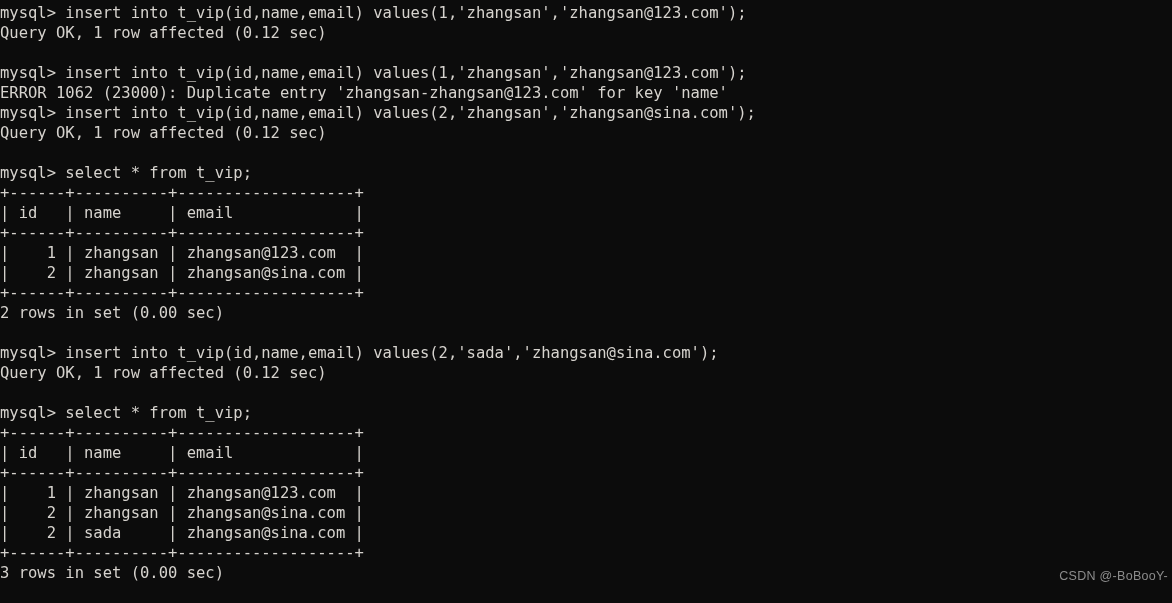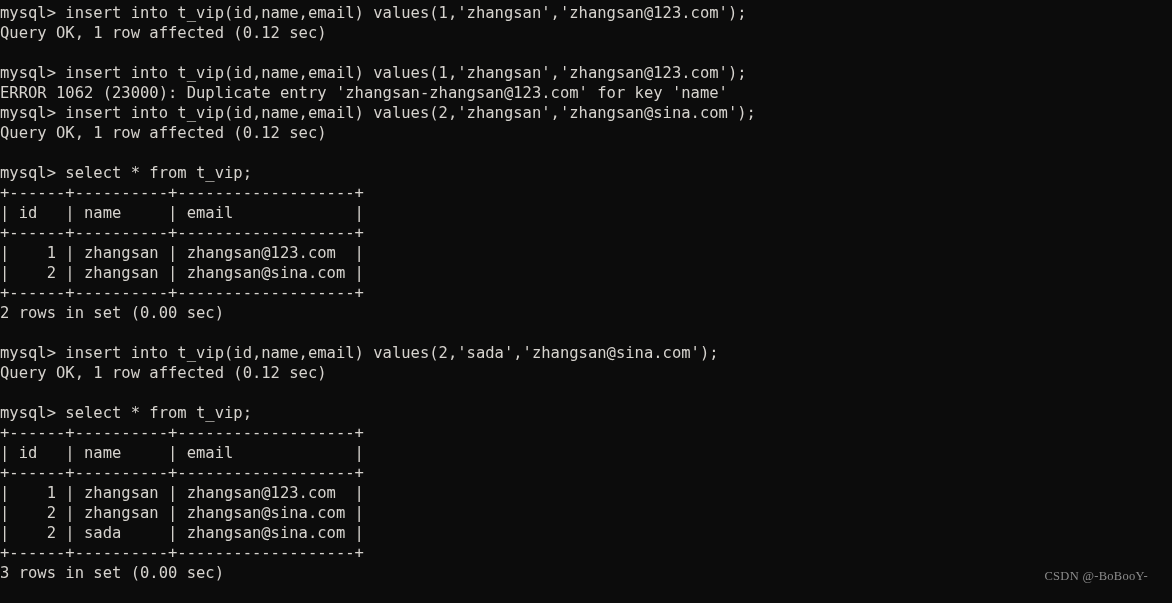--- a/index.html
+++ b/index.html
@@ -37,23 +37,23 @@
     box-sizing: border-box;
   }
   .line.blank {
     color: transparent;
   }
   .border-line {
     color: #d6d3ce;
   }
   #watermark {
     position: absolute;
-    right: 24px;
+    right: 4px;
     bottom: 5px;
-    font-family: Liberation Serif, serif;
+    font-family: Liberation Sans, sans-serif;
     font-size: 12.5px;
     color: #8c8c8c;
     letter-spacing: 0.3px;
     white-space: pre;
   }
 </style>
 </head>
 <body>
 
 <div id="terminal">

